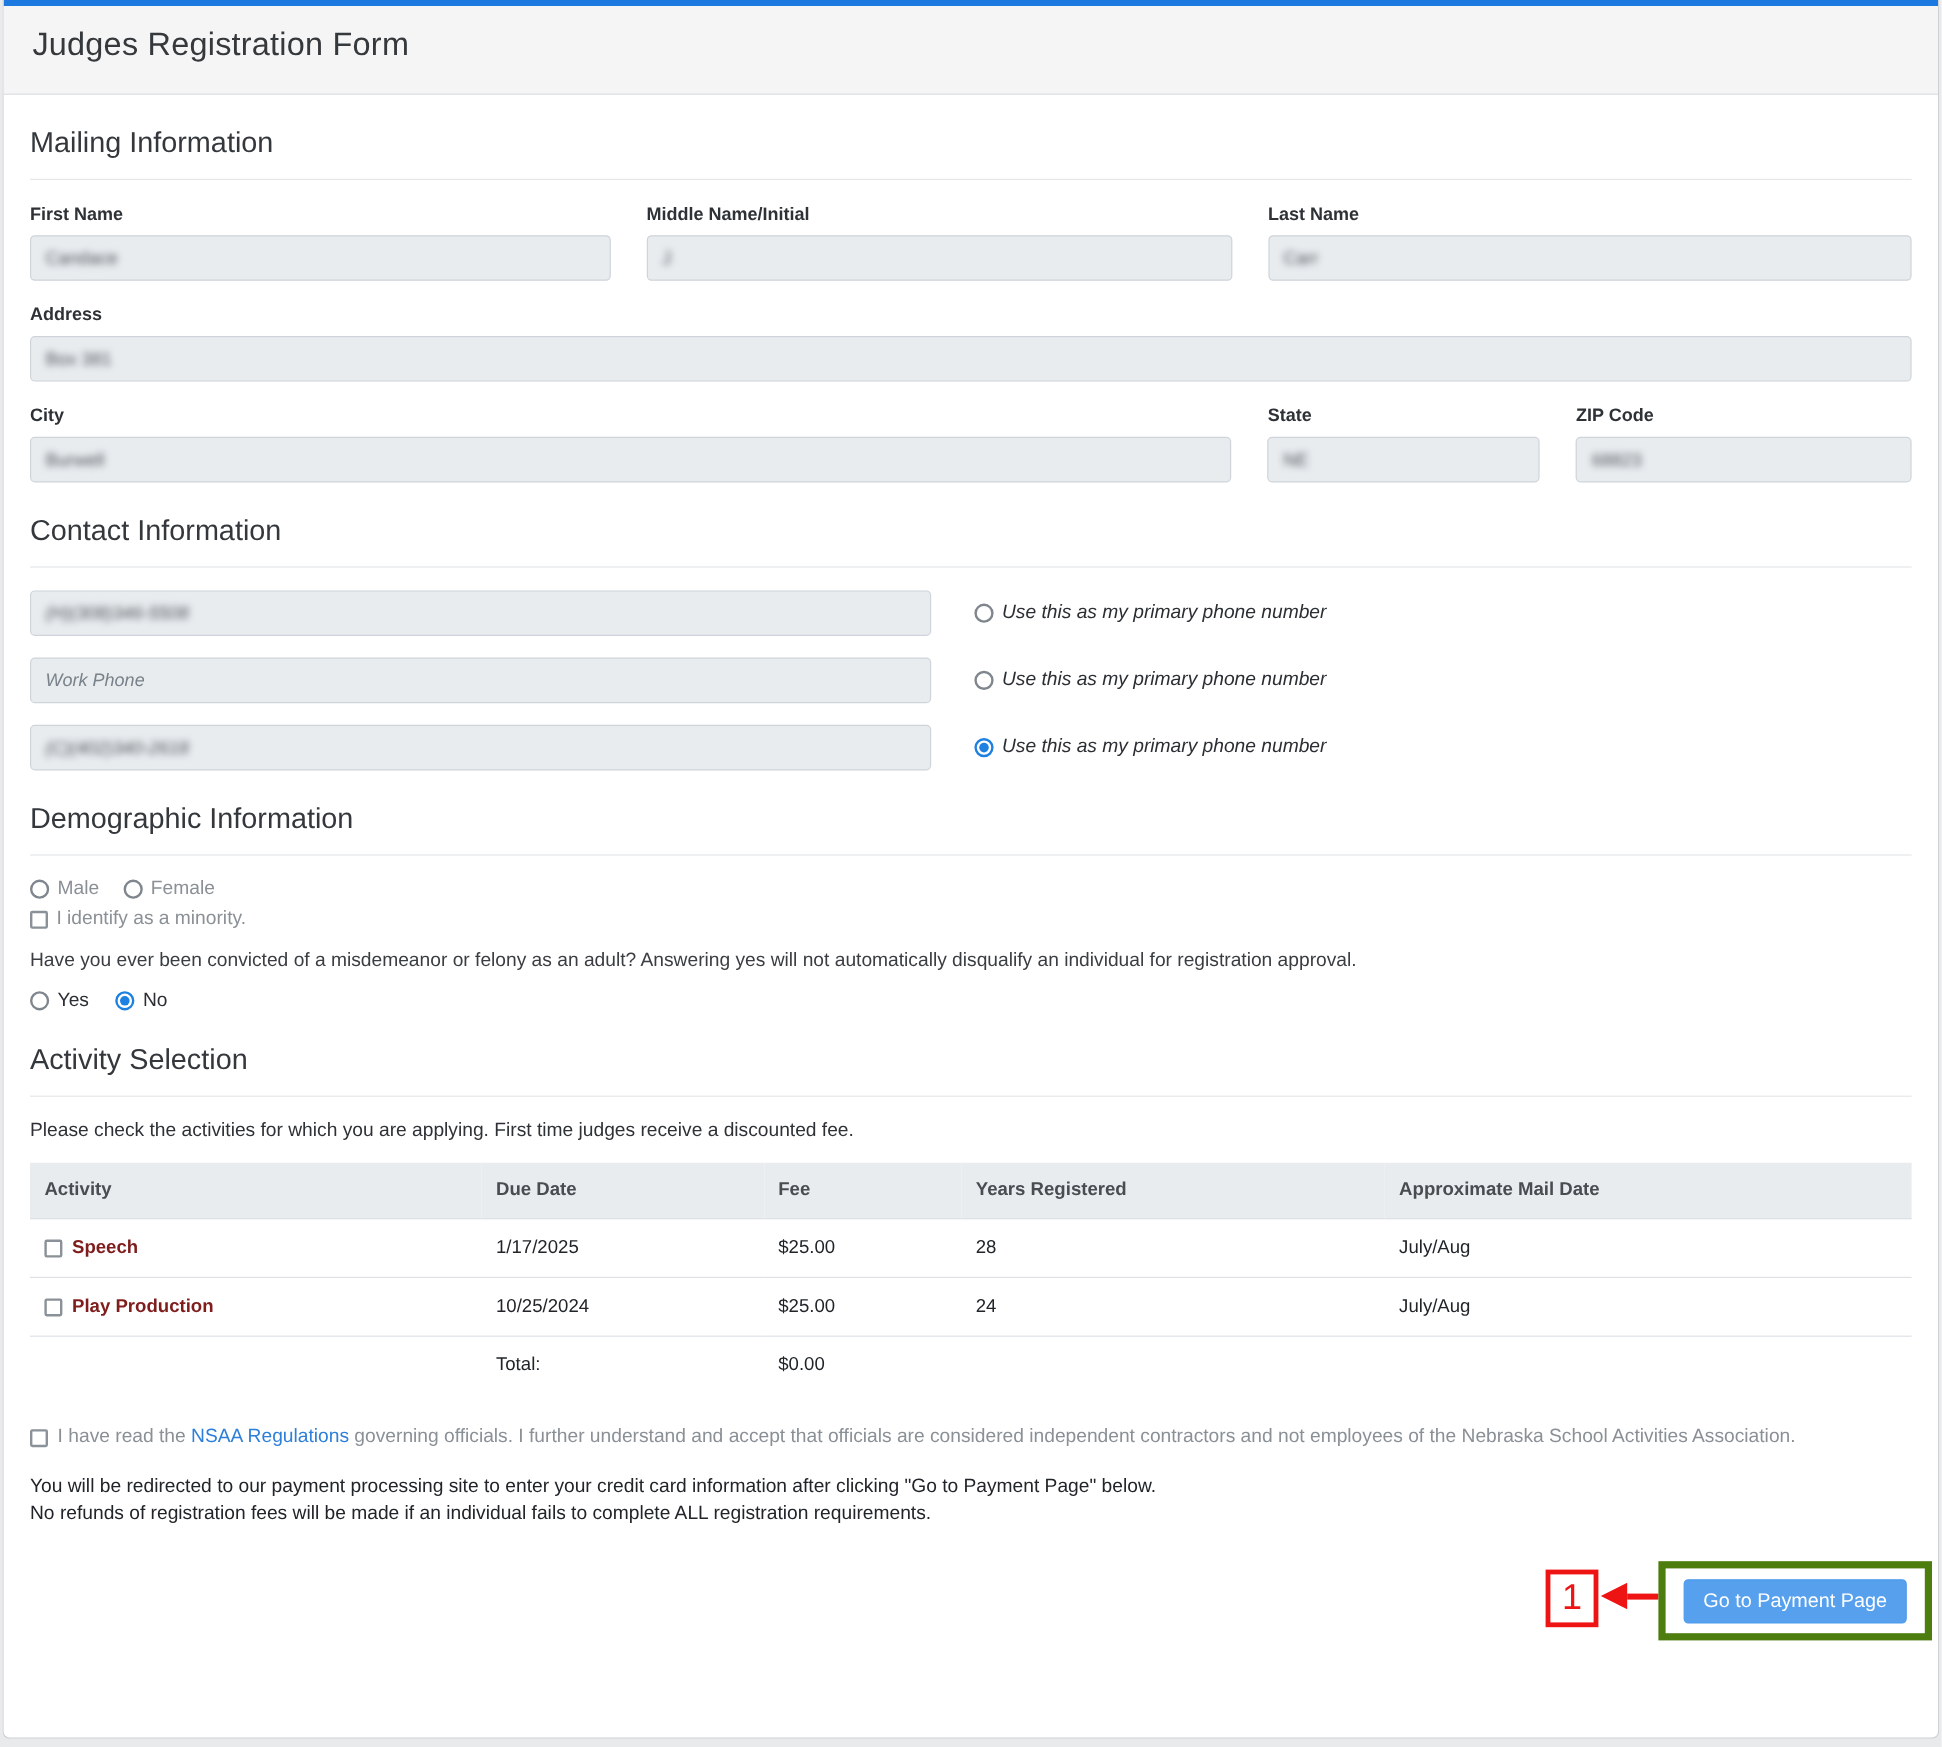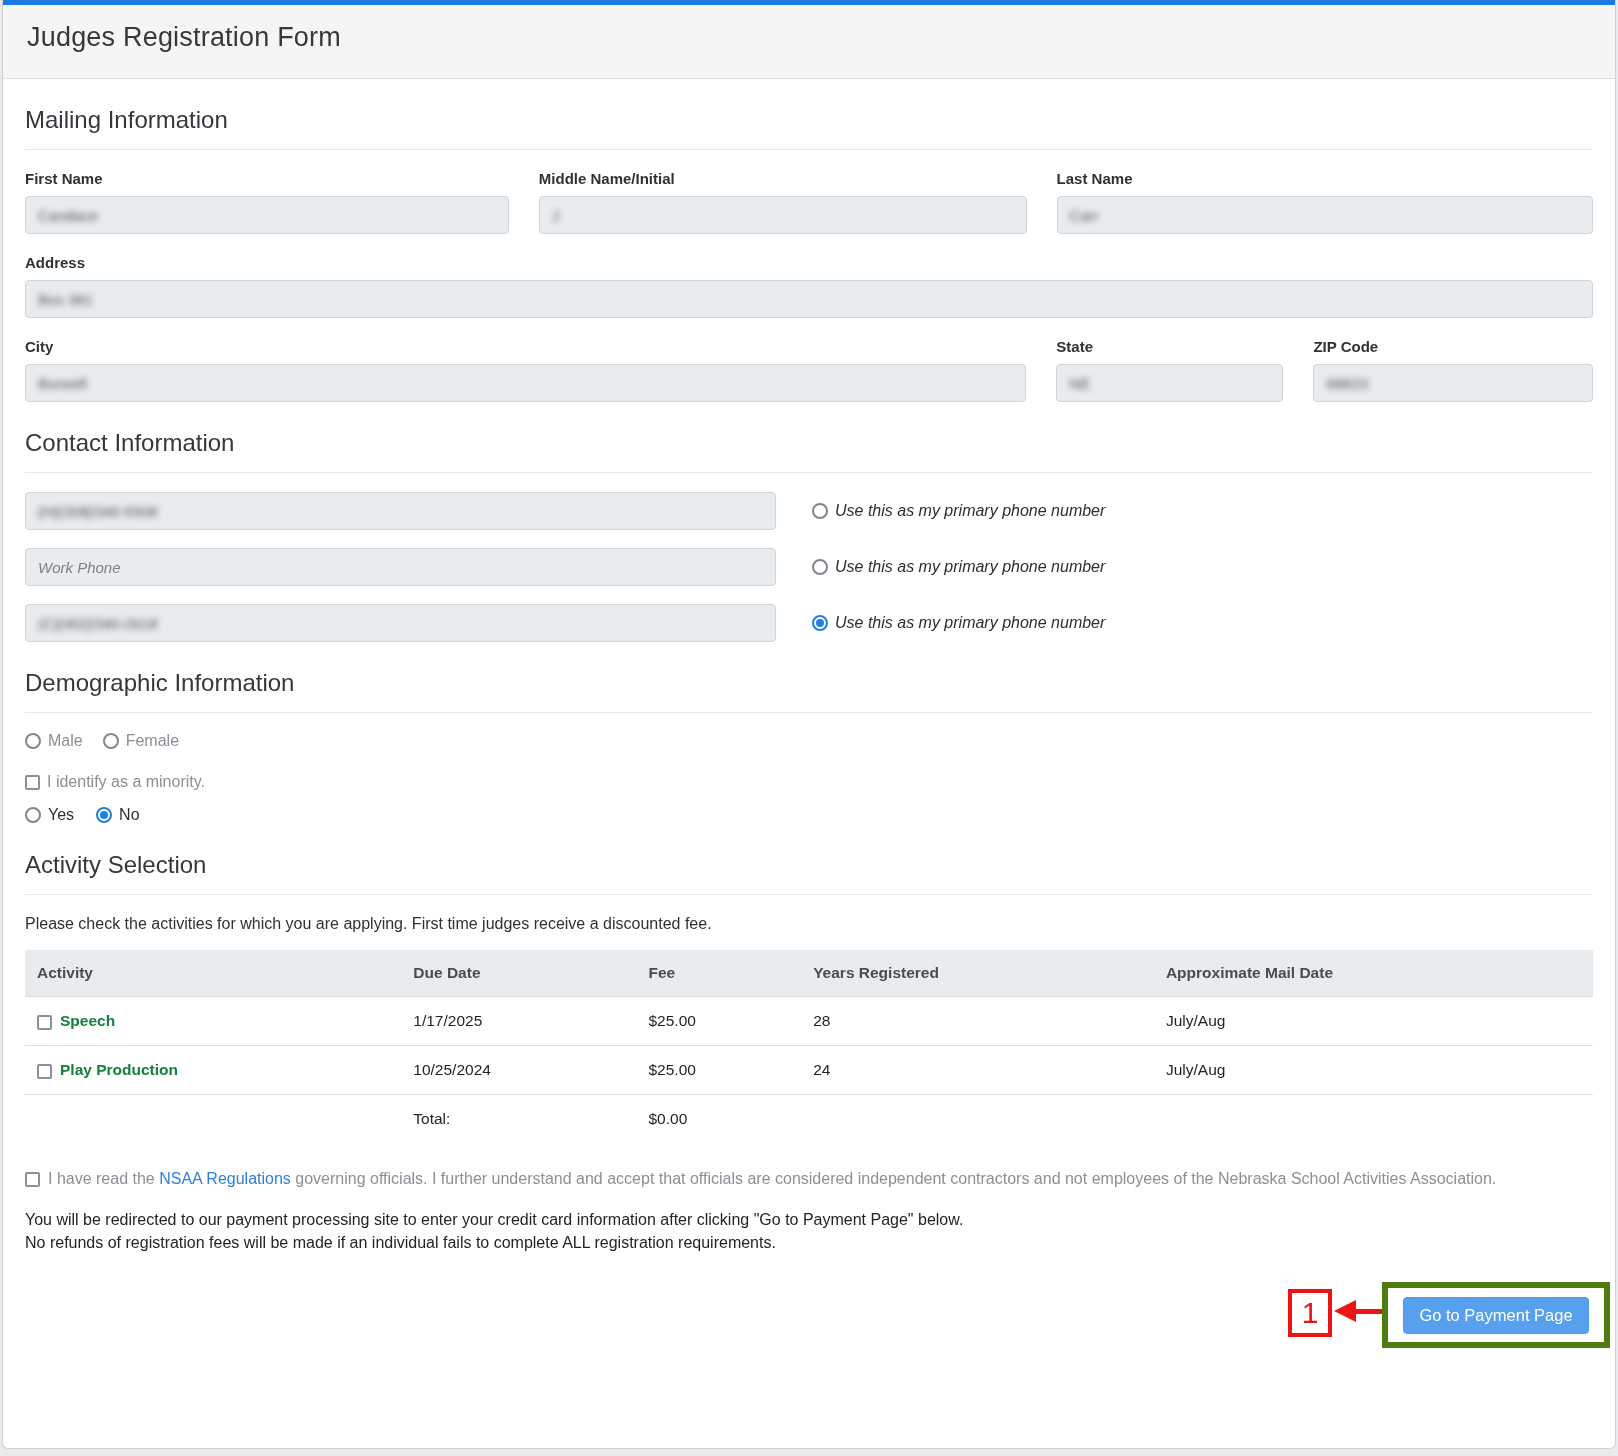--- a/index.html
+++ b/index.html
@@ -62,34 +62,34 @@
   }
   .radio.on { border-color: #1e80e0; }
   .radio.on::after { content: ""; position: absolute; inset: 2px; border-radius: 50%; background: #1e80e0; }
   .checkbox {
     width: 15px; height: 15px; border: 2px solid #8b9198; border-radius: 2px;
     background: #fff; display: inline-block; flex: 0 0 auto;
   }
 
   .muted { color: #8a9096; }
   .demo-gender { display: flex; gap: 20px; margin-top: 19px; }
-  .demo-minority { margin-top: 23px; }
+  .demo-minority { margin-top: 7px; }
   .demo-question { font-size: 16px; color: #3a3e42; margin-top: 17px; }
   .demo-answer { display: flex; gap: 22px; margin-top: 15px; }
 
   .intro-text { font-size: 16px; color: #2e3236; margin-top: 20px; }
   table.activity-table { width: 100%; border-collapse: collapse; margin-top: 17px; font-size: 15.5px; }
   table.activity-table th {
     background: #e9ecef; color: #494d51; text-align: left;
     font-weight: bold; padding: 14px 12px;
   }
   table.activity-table td { padding: 15px 12px; border-top: 1px solid #dee2e6; color: #212529; }
   .col-activity { width: 24%; } .col-due { width: 15%; } .col-fee { width: 10.5%; }
   .col-years { width: 22.5%; } .col-mail { width: 28%; }
-  .activity-cell { display: flex; align-items: flex-end; gap: 8px; font-weight: bold; color: #15803d; }
+  .activity-cell { display: flex; align-items: center; gap: 8px; font-weight: bold; color: #7f1d1d; }
 
   .agreement { display: flex; align-items: flex-start; gap: 8px; margin-top: 27px; font-size: 16px; color: #8a9096; }
   .agreement .checkbox { margin-top: 2px; }
   a.reg-link { color: #2e7fd9; text-decoration: none; }
   .payment-note { font-size: 16px; color: #212529; line-height: 1.45; margin-top: 20px; }
 
   .action-row { position: relative; height: 70px; margin-top: 28px; }
   .ann-rect {
     position: absolute; top: 0; right: -17px;
     width: 228px; height: 66px;
@@ -232,20 +232,21 @@
           <span class="radio"></span>
           <span>Female</span>
         </span>
       </div>
 
       <div class="radio-line muted demo-minority">
         <span class="checkbox"></span>
         <span>I identify as a minority.</span>
       </div>
 
+      <p class="demo-question">Have you ever been convicted of a misdemeanor or felony as an adult? Answering yes will not automatically disqualify an individual for registration approval.</p>
 
       <div class="demo-answer">
         <span class="radio-line">
           <span class="radio"></span>
           <span>Yes</span>
         </span>
         <span class="radio-line">
           <span class="radio on"></span>
           <span>No</span>
         </span>

